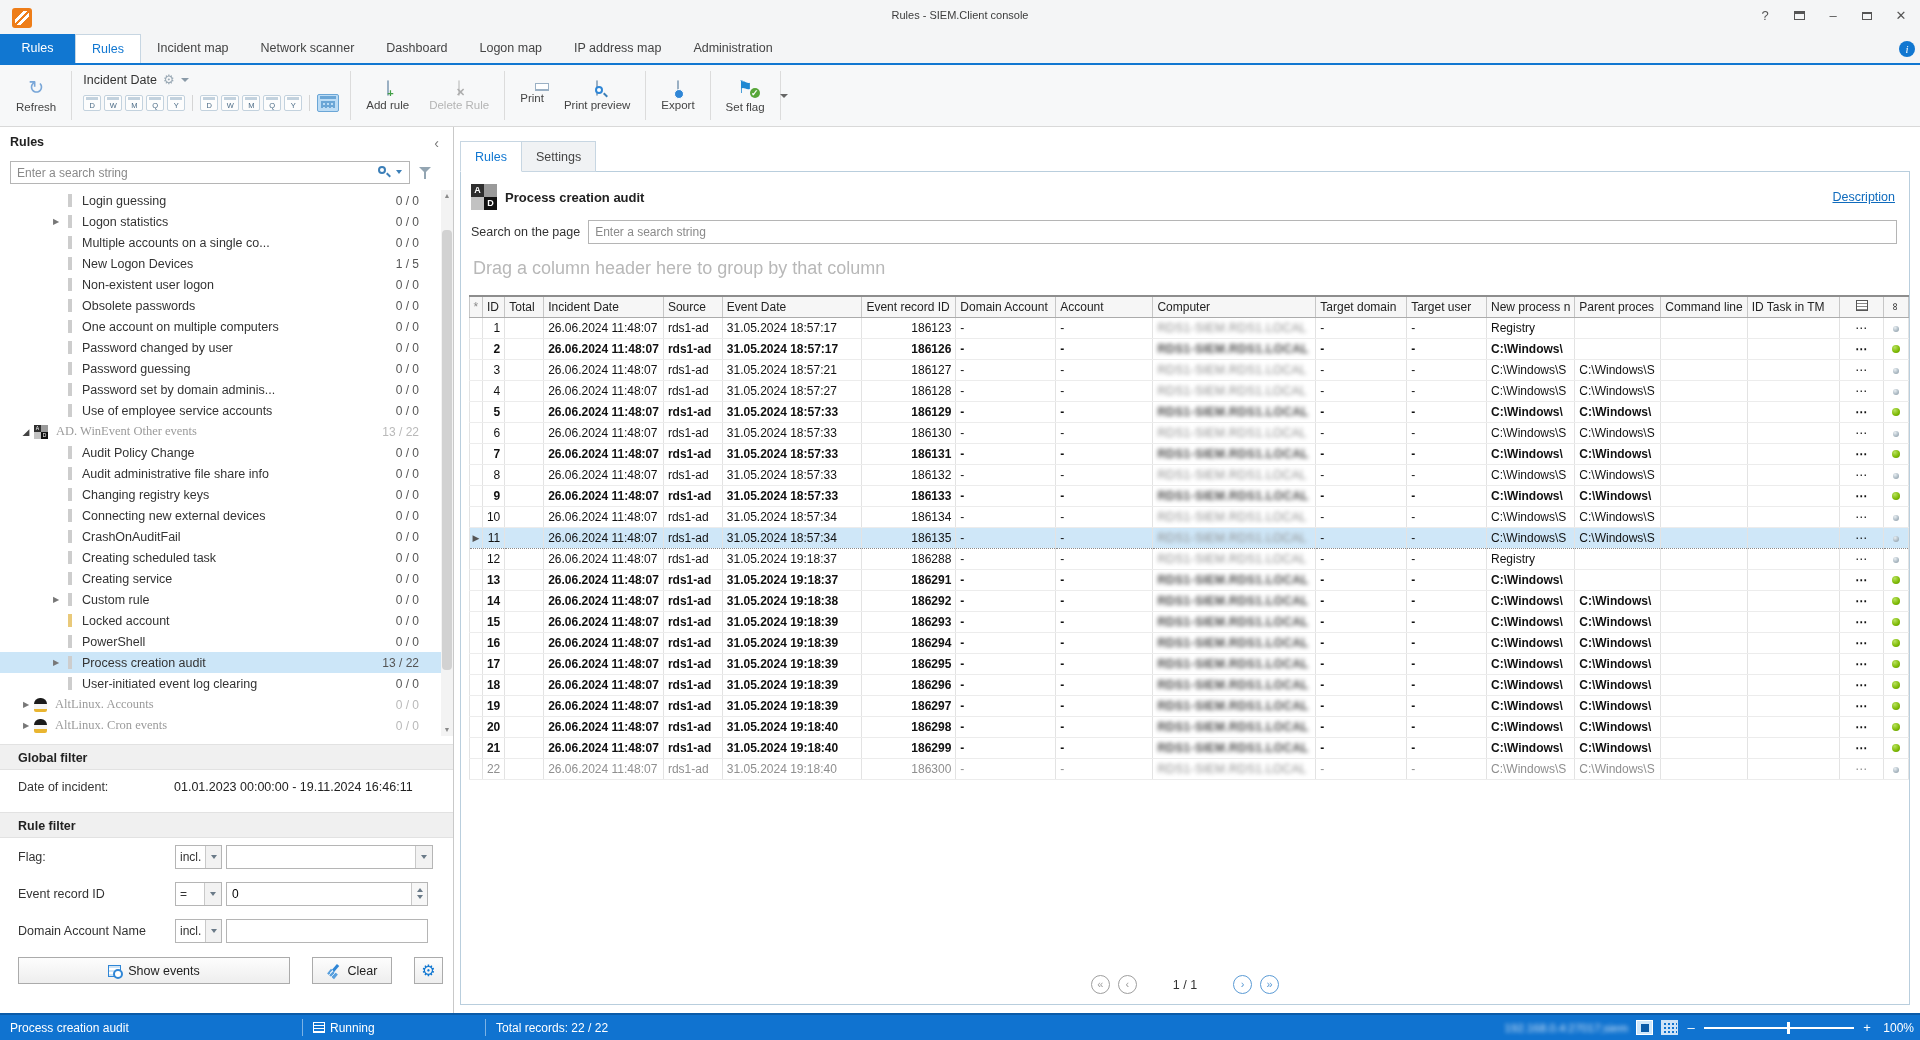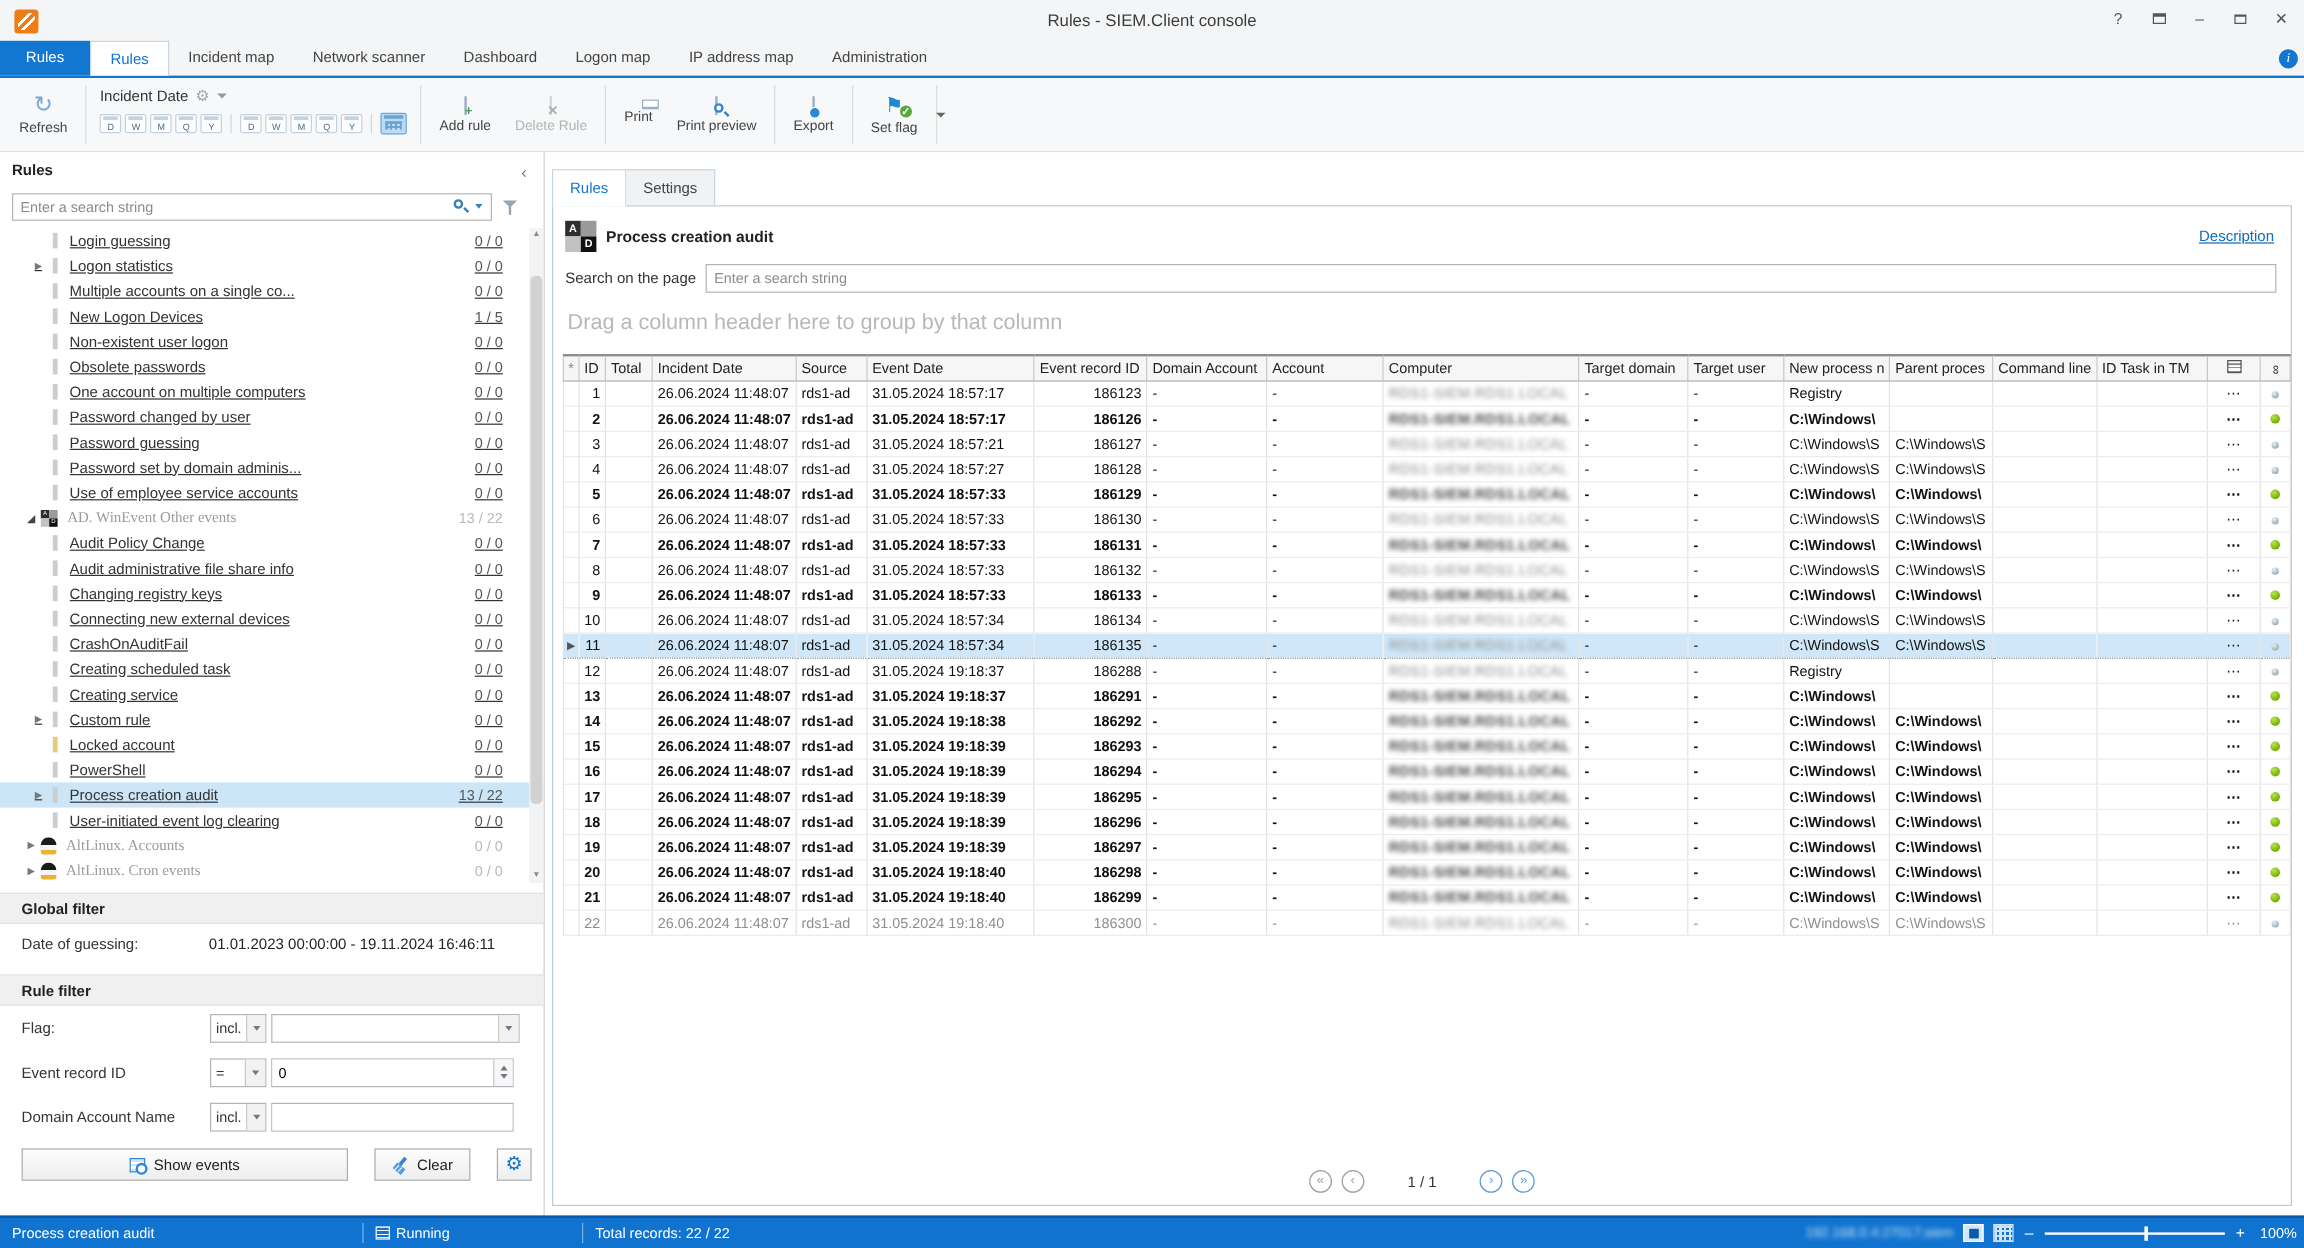--- a/index.html
+++ b/index.html
@@ -6,21 +6,21 @@
   html,body { width:1920px; height:1040px; overflow:hidden; }
   body { font-family:"Liberation Sans",sans-serif; font-size:12px; color:#333; background:#fff; }
   .app { width:1920px; height:1040px; display:flex; flex-direction:column; background:#f4f5f6; }
 
   
   .titlebar { height:34px; position:relative; background:#f4f5f6; flex:0 0 auto; }
   .logo { position:absolute; left:12px; top:8px; width:20px; height:20px; background:#ee7d18; border-radius:3px;
           overflow:hidden; }
   .logo::before { content:""; position:absolute; left:3px; top:3px; width:14px; height:14px;
           background:linear-gradient(135deg,transparent 30%,#fff 30%,#fff 44%,transparent 44%,transparent 56%,#fff 56%,#fff 70%,transparent 70%); }
-  .win-title { position:absolute; left:0; right:0; top:9px; text-align:center; color:#3c3c3c; font-size:14px; }
+  .win-title { position:absolute; left:0; right:0; top:9px; text-align:center; color:#3c3c3c; font-size:11px; }
   .win-btns { position:absolute; right:8px; top:6px; display:flex; gap:12px; align-items:center; color:#555; }
   .win-btn { width:22px; height:20px; text-align:center; line-height:20px; font-size:13px; cursor:default; }
   .glyph-restore { display:inline-block; width:11px; height:9px; border:1px solid #555; border-top:3px solid #555; }
 
   
   .tabbar { height:31px; flex:0 0 auto; position:relative; background:#f4f5f6; border-bottom:2px solid #1177d1; display:flex; align-items:flex-end; }
   .tab { height:29px; line-height:29px; padding:0 16px; font-size:12.5px; color:#444; }
   .tab.menu { background:#1177d1; color:#fff; width:75px; text-align:center; padding:0; }
   .tab.active { background:#fff; color:#1177d1; border:1px solid #c7d6e2; border-bottom:none; }
   .info-circle { position:absolute; right:5px; bottom:6px; width:16px; height:16px; border-radius:50%;
@@ -76,21 +76,21 @@
   .sb-search input::placeholder { color:#8a8a8a; }
   .mag { position:absolute; right:24px; top:5px; width:8px; height:8px; border:2px solid #3c7fb8; border-radius:50%; }
   .mag::after { content:""; position:absolute; left:6px; top:6px; width:5px; height:2px; background:#3c7fb8; transform:rotate(45deg); }
   .mag-caret { position:absolute; right:8px; top:9px; }
   .funnel { width:20px; height:20px; position:relative; }
   .funnel::before { content:""; position:absolute; left:3px; top:4px; border-left:6px solid transparent; border-right:6px solid transparent; border-top:6px solid #93a5b2; }
   .funnel::after { content:""; position:absolute; left:8px; top:9px; width:2px; height:7px; background:#93a5b2; }
 
   .tree { height:546px; overflow:hidden; position:relative; }
   .tree-item { height:21px; display:flex; align-items:center; padding-right:34px; }
-  .tree-item.child { padding-left:24px;text-decoration:underline; }
+  .tree-item.child { padding-left:48px; }
   .tree-item.group { padding-left:18px; }
   .tree-item.selected { background:#cce6f8; }
   .twisty { width:16px; font-size:8px; color:#777; text-align:center; flex:0 0 16px; }
   .twisty.expanded { font-size:9px; color:#444; }
   .ico-bar { width:4px; height:13px; background:#cdcdcd; margin:0 10px 0 4px; flex:0 0 4px; }
   .ico-bar.yellow { background:#e9c želez; }
   .ico-bar.yellow { background:#e9c97a; }
   .ico-ad { width:14px; height:14px; display:grid; grid-template-columns:7px 7px; grid-template-rows:7px 7px; margin-right:8px; flex:0 0 14px; }
   .ico-ad i { font-style:normal; font-size:5px; line-height:7px; text-align:center; color:#fff; }
   .ico-ad i:nth-child(1){ background:#2e2e2e; } .ico-ad i:nth-child(2){ background:#9a9a9a; }
@@ -471,21 +471,21 @@
           </div>
           <div class="tree-scroll">
           <div class="arr up">▲</div>
           <div class="tree-thumb"></div>
           <div class="arr dn">▼</div>
         </div>
       </div>
 
       <div class="sect-head">Global filter</div>
       <div class="gf-row">
-        <span class="gf-lbl">Date of guessing:</span>
+        <span class="gf-lbl">Date of incident:</span>
         <span class="gf-val">01.01.2023 00:00:00 - 19.11.2024 16:46:11</span>
       </div>
 
       <div class="sect-head">Rule filter</div>
       <div class="rf-row">
         <span class="rf-lbl">Flag:</span>
         <div class="combo op">
           <span class="val">incl.</span>
           <span class="btn">
               <span class="dd-caret"></span>

